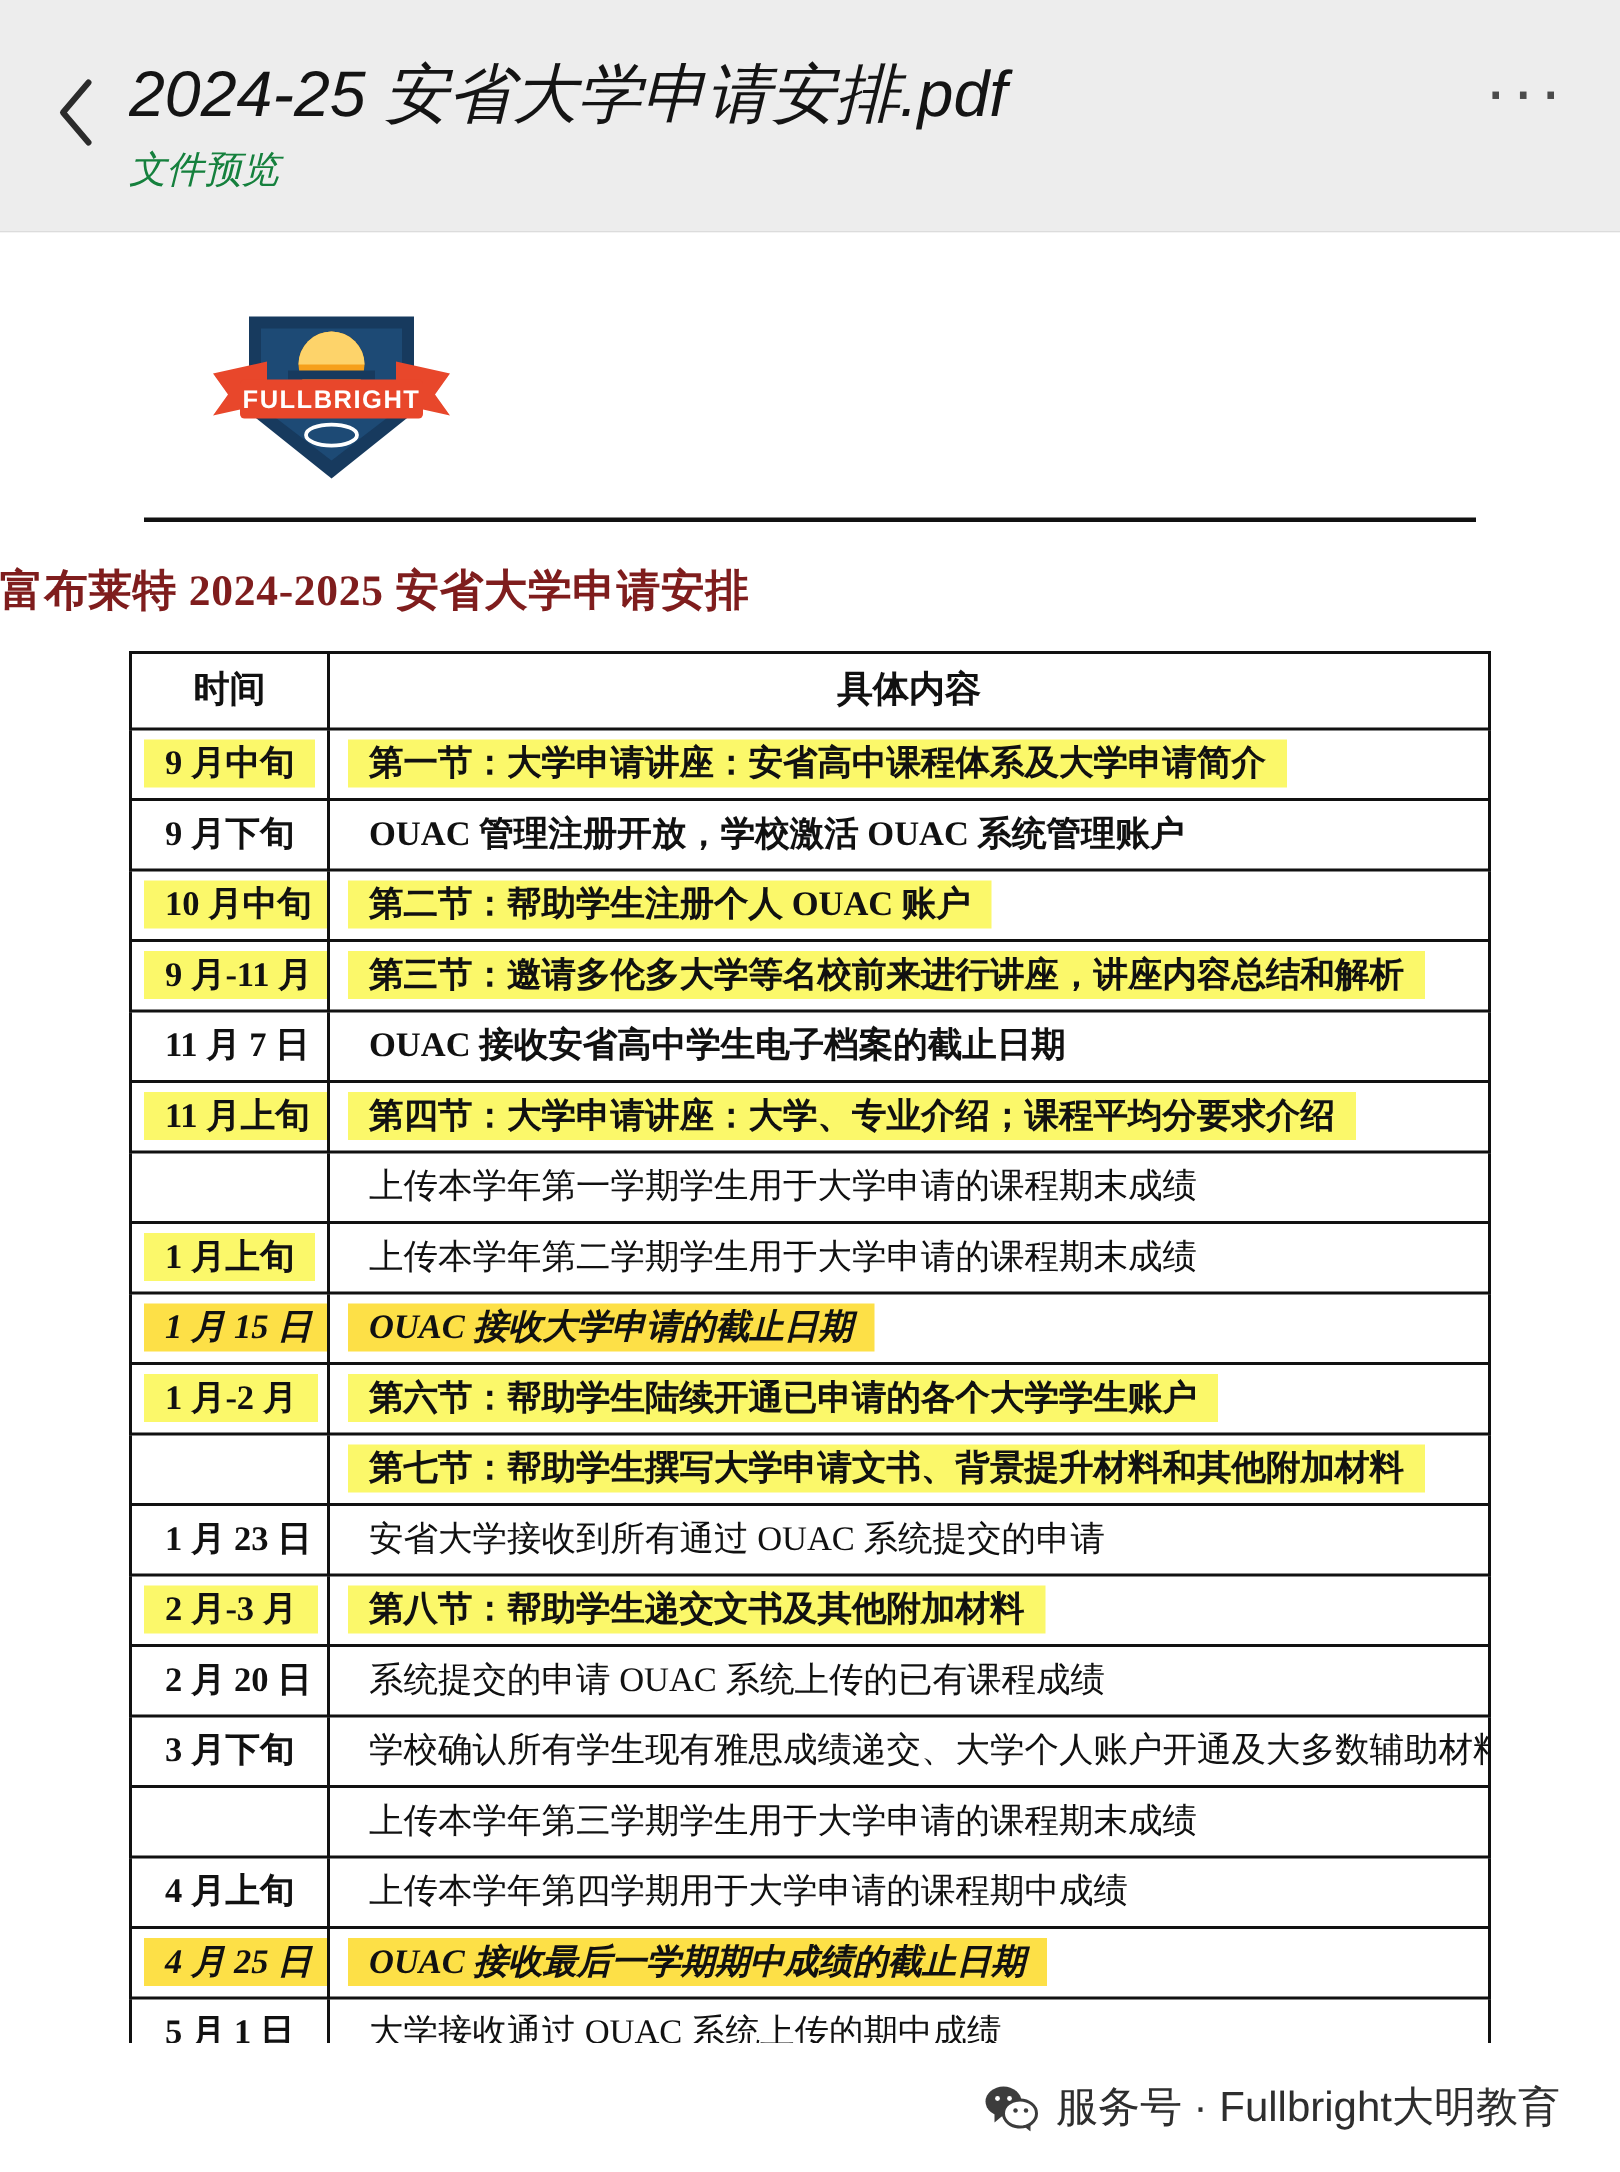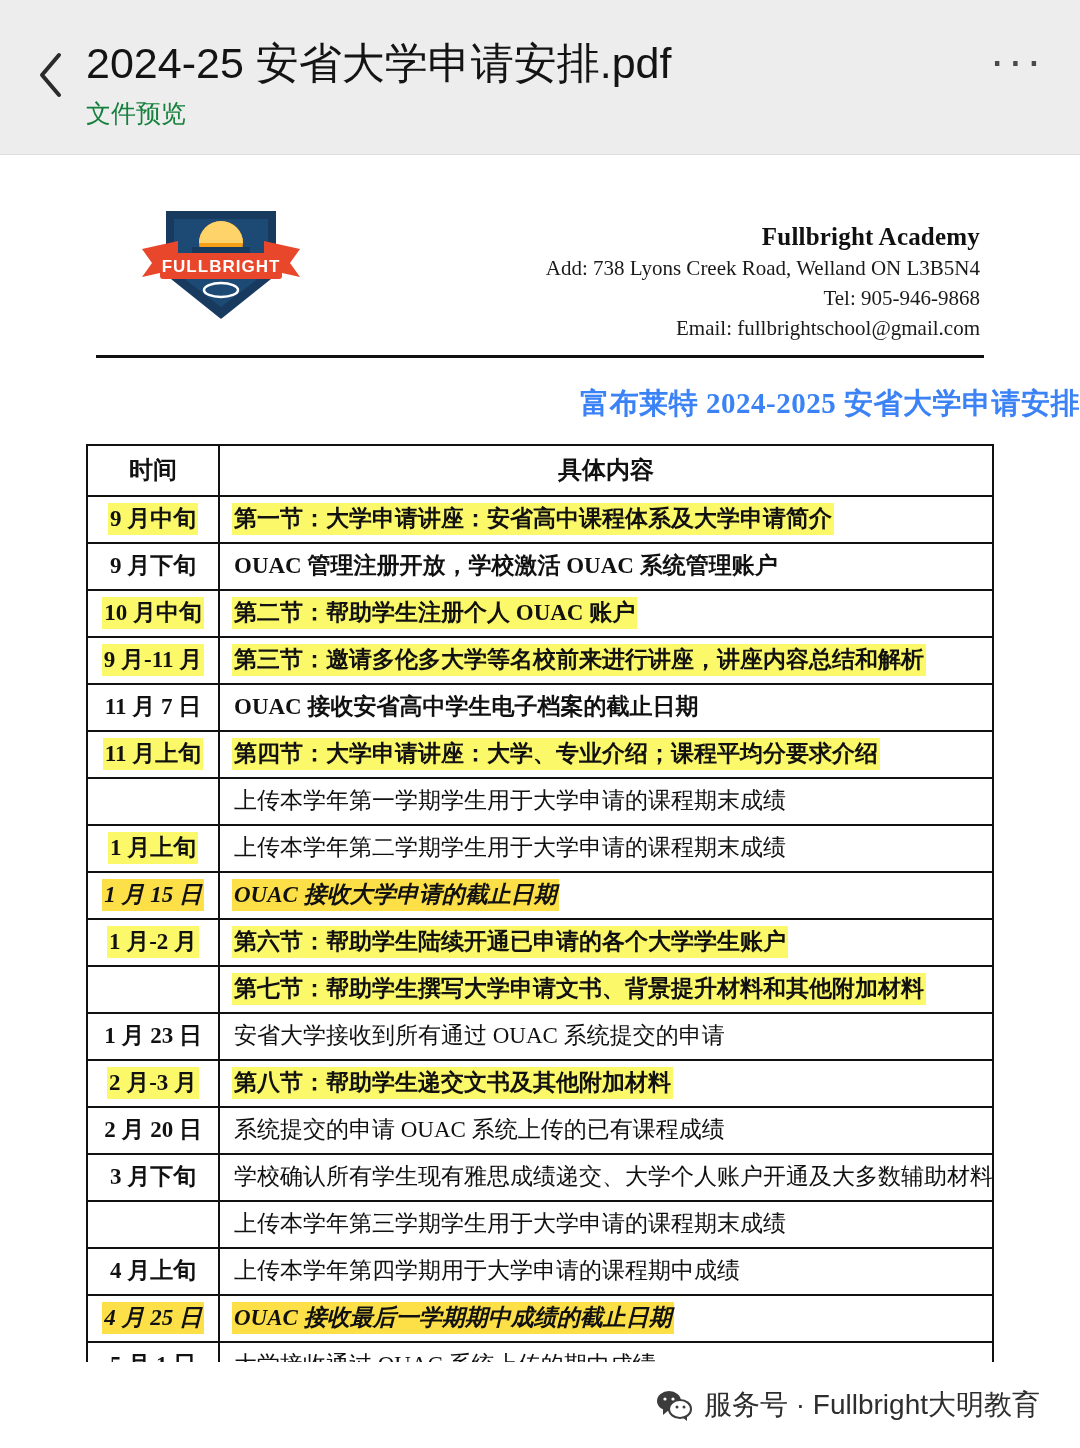--- a/index.html
+++ b/index.html
@@ -30,20 +30,21 @@
     display: flex;
     align-items: center;
     justify-content: center;
     margin-top: 8px;
   }
   .back-btn svg { display: block; }
   .titles {
     flex: 1 1 auto;
     padding-left: 12px;
     min-width: 0;
+    font-style: italic;
   }
   .doc-title {
     font-size: 43px;
     line-height: 54px;
     color: #141414;
     font-weight: 400;
     white-space: nowrap;
     overflow: hidden;
     text-overflow: ellipsis;
   }
@@ -106,25 +107,25 @@
     margin-top: 5px;
   }
 
   .rule {
     height: 3px;
     background: #111;
     margin: 14px 96px 0 96px;
   }
 
   .doc-heading {
-    text-align: right;
+    text-align: left;
     font-family: "Liberation Serif", serif;
     font-weight: bold;
     font-size: 29px;
-    color: #3b82f6;
+    color: #7f1d1d;
     margin: 26px 0 20px 0;
     letter-spacing: .5px;
   }
 
   table.schedule {
     border-collapse: collapse;
     width: 908px;
     margin: 0 auto;
     table-layout: fixed;
     font-family: "Liberation Serif", serif;
@@ -150,21 +151,21 @@
     padding: 9px 8px 10px 8px;
   }
   td.time .cellpad { text-align: center; font-weight: bold; }
   td.content .cellpad { text-align: left; padding-left: 12px; }
 
   .hl-y { background: #fbf86a; }
   .hl-g { background: #fde047; font-style: italic; }
   .bold { font-weight: bold; }
 
   
-  .run { display: inline-block; padding: 1px 2px; }
+  .run { display: inline-block; padding: 1px 14px; }
 
   
   .footer {
     position: absolute;
     left: 0; right: 0; bottom: 0;
     height: 86px;
     display: flex;
     justify-content: flex-end;
     padding-right: 40px;
     background: #ffffff;
@@ -211,26 +212,20 @@
         <path d="M38 24 L132 24 L132 76 Q85 112 85 112 Q85 112 38 76 Z" fill="#1d4a75"></path>
         <circle cx="85" cy="48" r="22" fill="#f6a01a"></circle>
         <path d="M63 48 a22 22 0 0 1 44 0 z" fill="#fdd36a"></path>
         <rect x="56" y="52" width="58" height="6" fill="#173a5e"></rect>
         <path d="M6 54 L42 46 L42 74 L6 82 L16 68 Z" fill="#e8472b"></path>
         <path d="M164 54 L128 46 L128 74 L164 82 L154 68 Z" fill="#e8472b"></path>
         <rect x="24" y="58" width="122" height="26" rx="3" fill="#e8472b"></rect>
         <text x="85" y="77" font-family="Liberation Sans, sans-serif" font-size="17" font-weight="bold" fill="#ffffff" text-anchor="middle" letter-spacing="1">FULLBRIGHT</text>
         <ellipse cx="85" cy="95" rx="17" ry="7" fill="none" stroke="#ffffff" stroke-width="2.5"></ellipse>
       </svg>
-    </div>
-    <div class="lh-text">
-      <div class="lh-name">Fullbright Academy</div>
-      <div class="lh-line">Add: 738 Lyons Creek Road, Welland ON L3B5N4</div>
-      <div class="lh-line">Tel: 905-946-9868</div>
-      <div class="lh-line">Email: fullbrightschool@gmail.com</div>
     </div>
   </div>
 
   <div class="rule"></div>
 
   <div class="doc-heading">富布莱特 2024-2025 安省大学申请安排</div>
 
   <table class="schedule">
     <thead>
       <tr>

